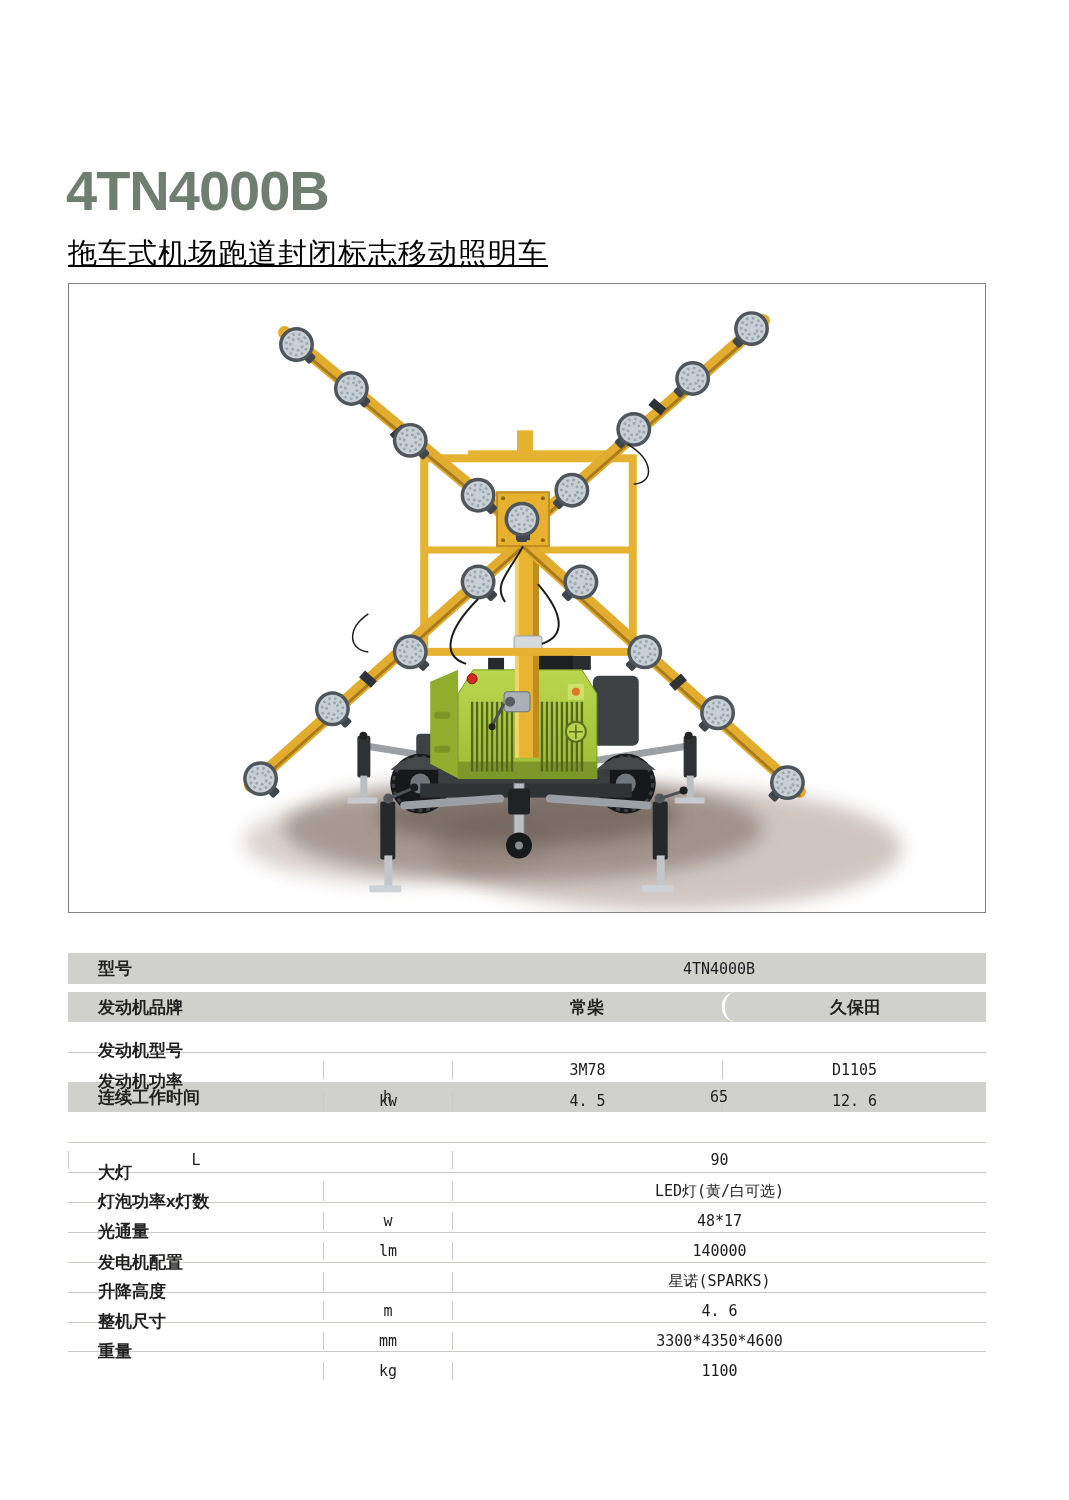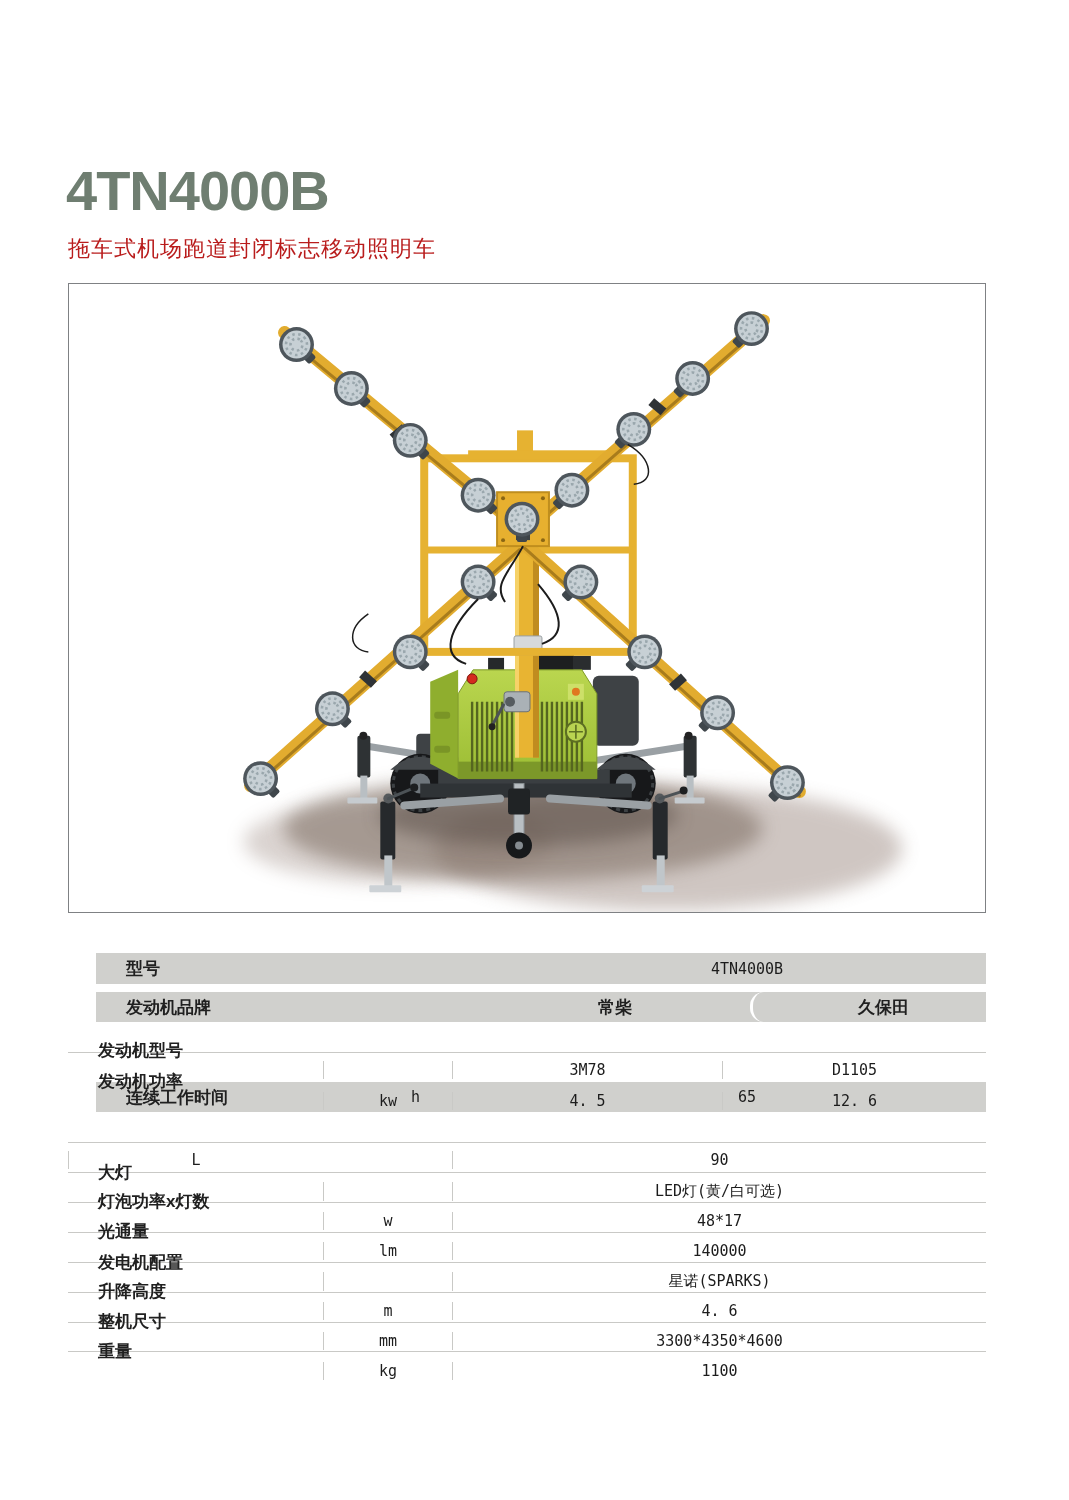--- a/index.html
+++ b/index.html
@@ -1,31 +1,31 @@
 <!DOCTYPE html>
 <html><head>
 <meta charset="utf-8">
 <style>
   html,body{margin:0;padding:0;background:#ffffff;}
   body{width:1069px;height:1500px;position:relative;overflow:hidden;
        font-family:"Liberation Sans",sans-serif;-webkit-font-smoothing:antialiased;}
 
   .page-title{position:absolute;left:66px;top:158px;font-size:56px;font-weight:700;
               letter-spacing:-1px;color:#6f7e71;}
-  .page-subtitle{position:absolute;left:68px;top:234px;font-size:22px;font-weight:500;
-                 letter-spacing:1px;color:#b91c1c;}
+  .page-subtitle{position:absolute;left:68px;top:234px;font-size:29px;font-weight:500;
+                 letter-spacing:1px;color:#000000;text-decoration:underline;}
 
   .photo-panel{position:absolute;left:68px;top:283px;width:918px;height:630px;
                background:#fff;border:1px solid #7f8184;box-sizing:border-box;}
   .photo-panel svg{display:block;width:100%;height:100%;}
 
   .spec-table{position:absolute;left:68px;top:953px;width:918px;color:#1c1c1c;}
   .t-row{display:grid;grid-template-columns:255px 129px 270px 264px;height:30px;
          background:#fff;box-sizing:border-box;align-items:stretch;}
-  .t-row.gray{background:#d0d0cd;margin-left:28px;}
+  .t-row.gray{background:#d0d0cd;}
   .t-row.model-row{height:31px;margin-bottom:8px;}
   .t-row.hline{border-top:1px solid #c9c9c6;}
   .t-row.last{border-bottom:1px solid #c9c9c6;}
   .c{display:flex;align-items:center;justify-content:center;
      font-family:"DejaVu Sans Mono","Liberation Mono",monospace;
      font-size:15px;box-sizing:border-box;}
   .c.label{justify-content:flex-start;padding-left:30px;
            font-family:"Liberation Sans",sans-serif;font-weight:700;font-size:17px;color:#202020;}
   .c.cjkb{font-family:"Liberation Sans",sans-serif;font-weight:700;font-size:17px;color:#202020;text-align:right;}
   .c.span2{grid-column:3/5;}

